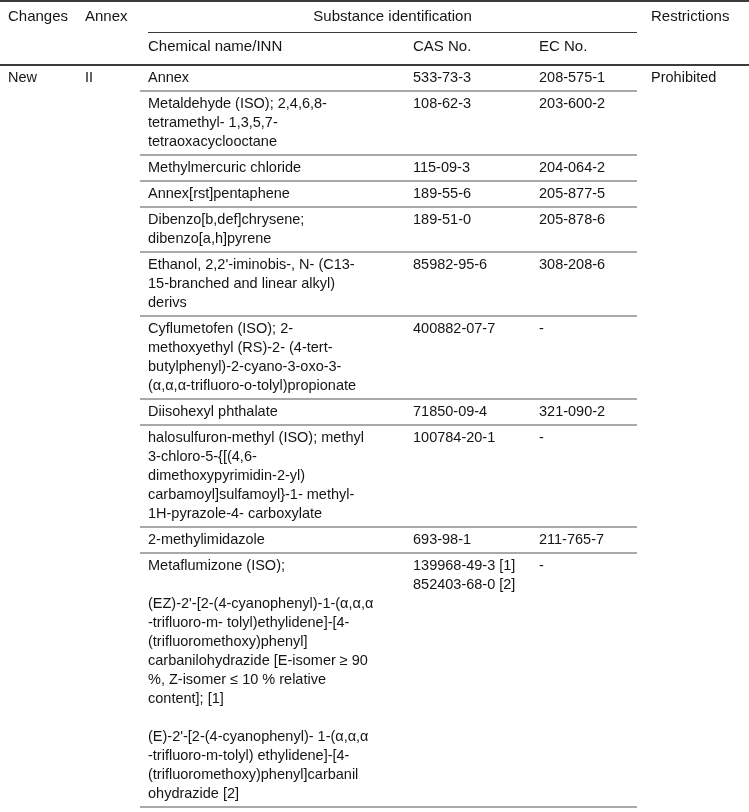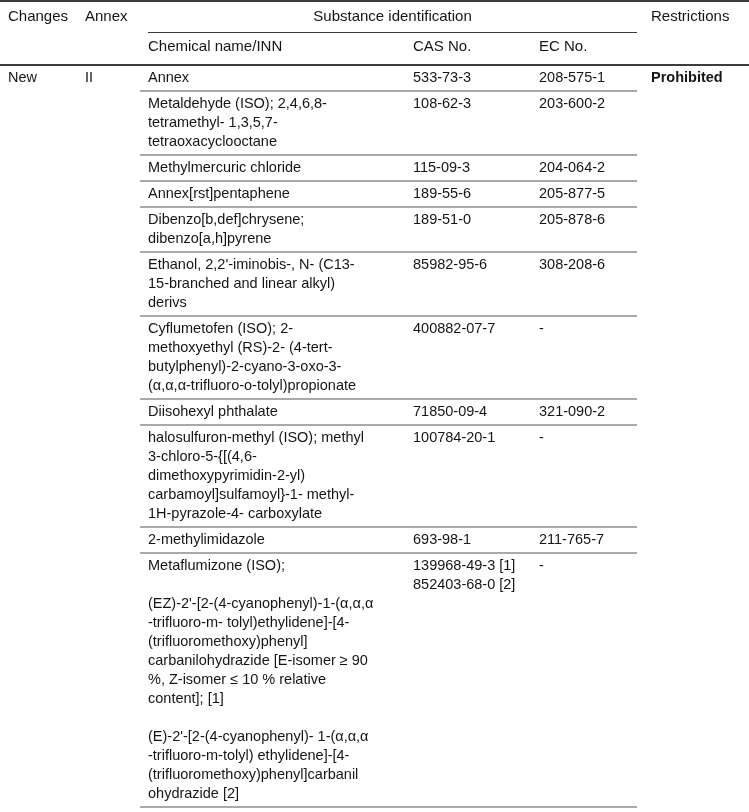--- a/index.html
+++ b/index.html
@@ -42,21 +42,21 @@
     padding-bottom:6px;
     border-bottom:1.5px solid var(--header-rule);
   }
 
   td{
     font-size:14.5px;line-height:19px;
     vertical-align:top;text-align:left;
     padding:2px 6px 3px 8px;
     white-space:pre-line;
   }
-  td.cell-restrictions{padding-left:14px;font-weight:bold;}
+  td.cell-restrictions{padding-left:14px;}
   tbody tr:not(.first) td.subcol{border-top:2px solid var(--row-rule);}
 </style>
 </head>
 <body>
 
 <table class="substances">
   <colgroup>
     <col class="c-changes">
       <col class="c-annex">
       <col class="c-name">

